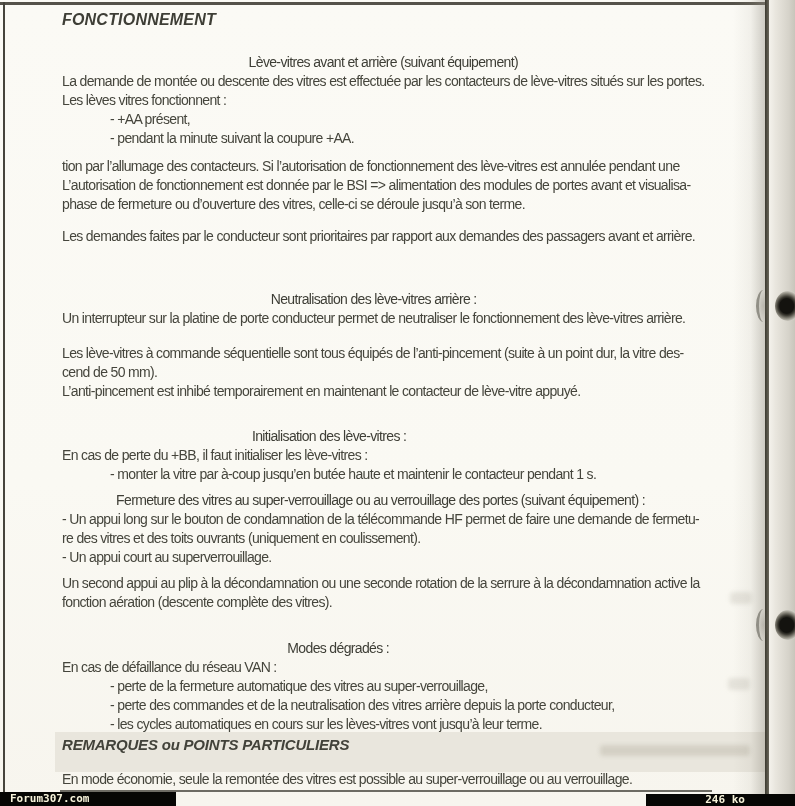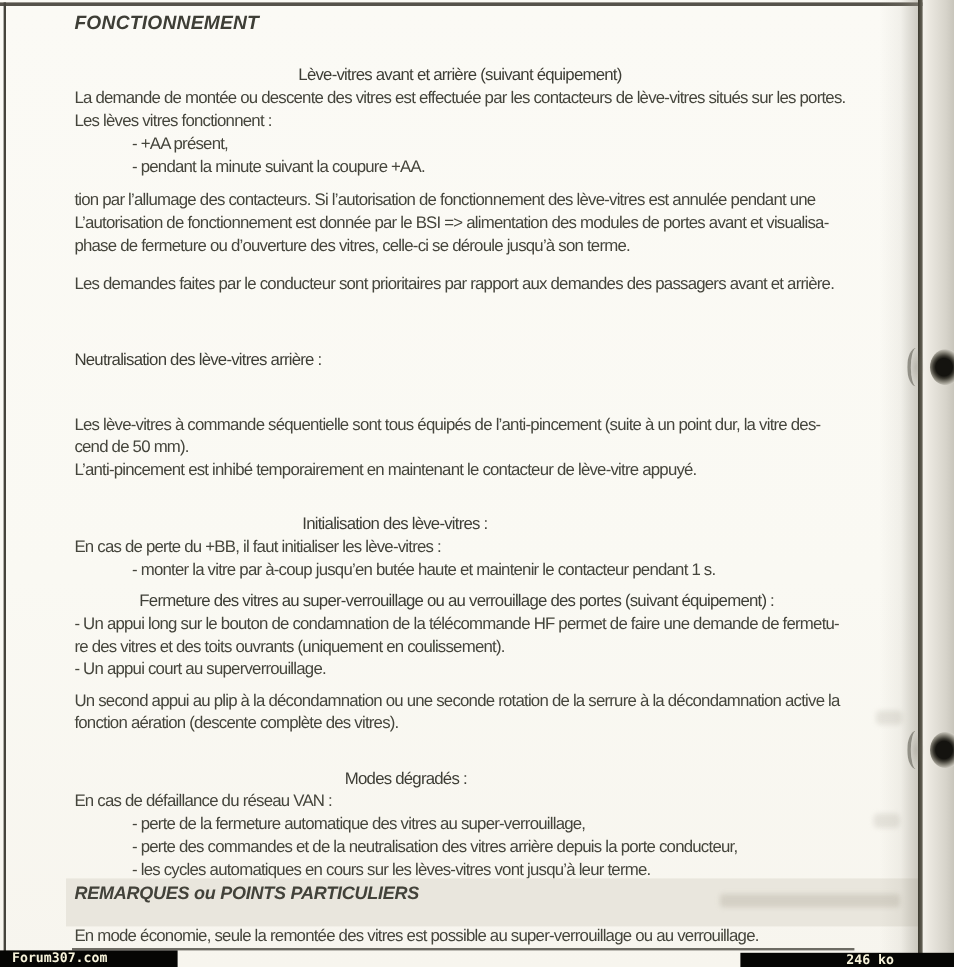--- a/index.html
+++ b/index.html
@@ -47,22 +47,22 @@
             filter:blur(2px); border-radius:4px; }
   .smudge-1 { left:730px; top:592px; }
   .smudge-2 { left:728px; top:678px; }
 
   .final-line { position:absolute; left:62px; top:771px; font-size:14px; letter-spacing:-0.65px; white-space:nowrap; }
 
   
   .badge { position:absolute; bottom:0; background:#060604; color:#f7f3da;
            font-family:"DejaVu Sans Mono", monospace; font-size:11px; font-weight:bold;
            box-sizing:border-box; }
-  .badge-left  { left:0; width:148px; height:14px; line-height:14px; padding-left:10px; }
-  .badge-right { right:0; width:178px; height:12px; line-height:12px; text-align:right; padding-right:50px; }
+  .badge-left  { left:0; width:176px; height:14px; line-height:14px; padding-left:10px; }
+  .badge-right { right:0; width:149px; height:12px; line-height:12px; text-align:right; padding-right:50px; }
 </style>
 </head>
 <body>
 
 <div class="scan">
 
   <div class="title">FONCTIONNEMENT</div>
 
   <div class="block" style="top:53px">
     <div class="h">Lève-vitres avant et arrière (suivant équipement)</div>
@@ -77,20 +77,21 @@
     <div>L’autorisation de fonctionnement est donnée par le BSI =&gt; alimentation des modules de portes avant et visualisa-</div>
     <div>phase de fermeture ou d’ouverture des vitres, celle-ci se déroule jusqu’à son terme.</div>
   </div>
 
   <div class="block" style="top:227px">
     <div>Les demandes faites par le conducteur sont prioritaires par rapport aux demandes des passagers avant et arrière.</div>
   </div>
 
   <div class="block" style="top:290px">
     <div class="h">Neutralisation des lève-vitres arrière :</div>
+    <div>Un interrupteur sur la platine de porte conducteur permet de neutraliser le fonctionnement des lève-vitres arrière.</div>
   </div>
 
   <div class="block" style="top:344px">
     <div>Les lève-vitres à commande séquentielle sont tous équipés de l’anti-pincement (suite à un point dur, la vitre des-</div>
     <div>cend de 50 mm).</div>
     <div>L’anti-pincement est inhibé temporairement en maintenant le contacteur de lève-vitre appuyé.</div>
   </div>
 
   <div class="block" style="top:427px">
     <div class="h">Initialisation des lève-vitres :</div>

